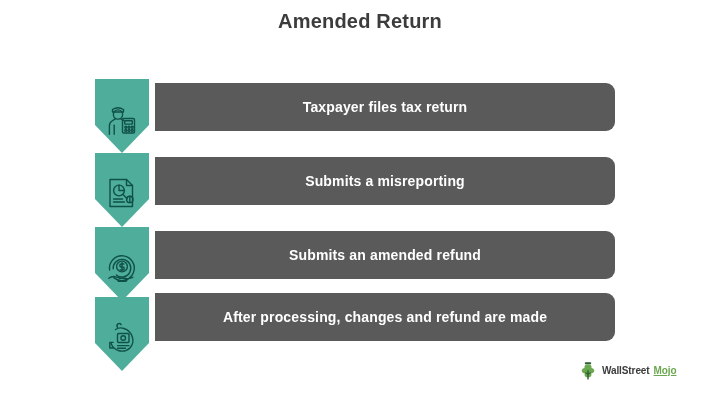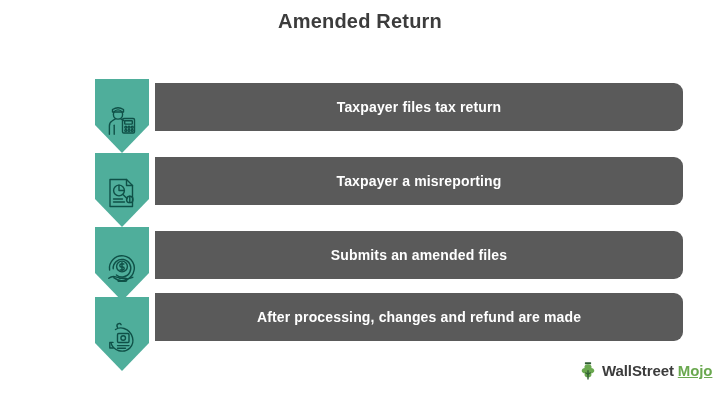--- a/index.html
+++ b/index.html
@@ -80,21 +80,21 @@
   .chev-icon svg {
     display: block;
     width: 36px;
     height: 36px;
   }
 
   
   .bar {
     position: absolute;
     left: 155px;
-    width: 528px;
+    width: 460px;
     height: 48px;
     background: #5a5a5a;
     border-radius: 0 9px 9px 0;
     display: flex;
     align-items: center;
     justify-content: center;
     box-sizing: border-box;
     padding: 0 14px;
   }
   .bar-label {
@@ -117,21 +117,21 @@
     align-items: center;
     gap: 4px;
   }
   #logo-mark {
     width: 20px;
     height: 20px;
     flex: 0 0 20px;
   }
   #logo-mark svg { display: block; width: 20px; height: 20px; }
   .logo-text {
-    font-size: 15px;
+    font-size: 10px;
     font-weight: bold;
     line-height: 12px;
     letter-spacing: -0.1px;
   }
   .logo-dark { color: #3b3b3b; }
   .logo-green { color: #6aa84f; text-decoration: underline; }
 </style>
 </head>
 <body>
 
@@ -182,21 +182,21 @@
             <path d="M15 10.1 v5.4 h5.4"></path>
             <path d="M19 19.6 L23.2 23.8"></path>
             <circle cx="25.8" cy="24.4" r="3.2"></circle>
             <path d="M25.8 21.2 v6.4"></path>
             <path d="M9.5 24 h9"></path>
             <path d="M9.5 27 h11"></path>
           </svg>
         </div>
       </div>
       <div class="bar" style="top:157px">
-        <span class="bar-label">Taxpayer a misreporting</span>
+        <span class="bar-label">Submits a misreporting</span>
       </div>
     </div>
 
     <div class="step" style="top:0">
       <div class="chev" style="top:227px">
         <svg viewBox="0 0 54 74" xmlns="http://www.w3.org/2000/svg">
           <path d="M0 0 H54 V46 L27 74 L0 46 Z" fill="#4fae9b"></path>
         </svg>
         <div class="chev-icon">
           <svg viewBox="0 0 36 36" xmlns="http://www.w3.org/2000/svg" fill="none" stroke="#0f5047" stroke-width="1.4" stroke-linecap="round" stroke-linejoin="round">
@@ -205,21 +205,21 @@
             <circle cx="18" cy="17.5" r="5.4"></circle>
             <path d="M18 13.6 v7.8"></path>
             <path d="M19.9 15 h-2.6 a1.5 1.5 0 0 0 0 3 h1.4 a1.5 1.5 0 0 1 0 3 h-2.6"></path>
             <path d="M4.8 29.3 q3.2 -2.6 7 -1.4 l4 1.3"></path>
             <path d="M15.8 29.2 h5.6 a1.5 1.5 0 0 1 0 3 h-7.2"></path>
             <path d="M21.4 30.7 l7.4 -2.4"></path>
           </svg>
         </div>
       </div>
       <div class="bar" style="top:231px">
-        <span class="bar-label">Submits an amended files</span>
+        <span class="bar-label">Submits an amended refund</span>
       </div>
     </div>
 
     <div class="step" style="top:0">
       <div class="chev" style="top:297px">
         <svg viewBox="0 0 54 74" xmlns="http://www.w3.org/2000/svg">
           <path d="M0 0 H54 V46 L27 74 L0 46 Z" fill="#4fae9b"></path>
         </svg>
         <div class="chev-icon">
           <svg viewBox="0 0 36 36" xmlns="http://www.w3.org/2000/svg" fill="none" stroke="#0f5047" stroke-width="1.4" stroke-linecap="round" stroke-linejoin="round">

